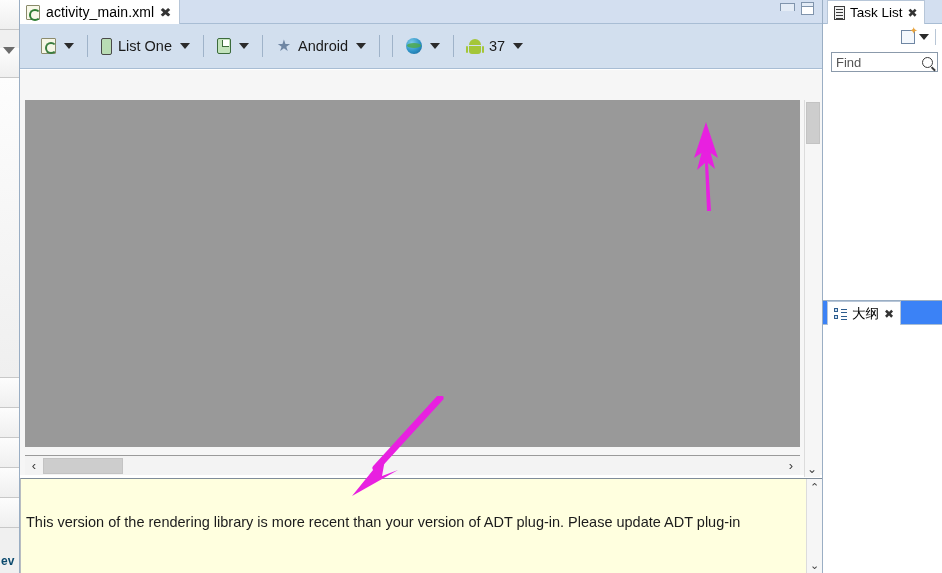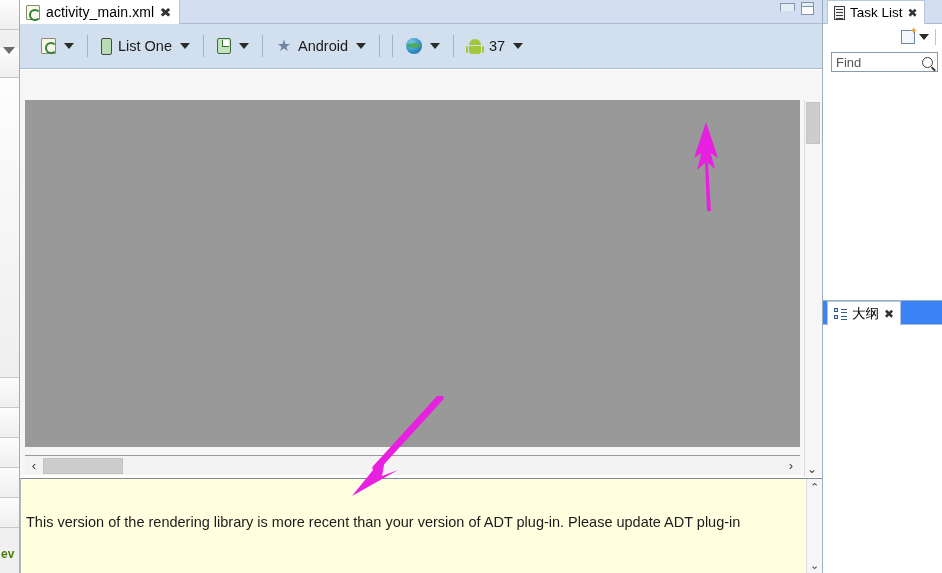--- a/index.html
+++ b/index.html
@@ -25,22 +25,22 @@
   }
   .left-strip .seg.tall { height: 300px; }
   .left-strip .caret-o {
     position: absolute; left: 3px; top: 47px;
     width: 0; height: 0;
     border-left: 6px solid transparent;
     border-right: 6px solid transparent;
     border-top: 7px solid #6c6c6c;
   }
   .left-strip .bottom-label {
-    position: absolute; left: 1px; bottom: 12px;
-    font-size: 12px; font-weight: bold; color: #4d7c0f;
+    position: absolute; left: 1px; bottom: 5px;
+    font-size: 12px; font-weight: bold; color: #0c4a6e;
   }
 
   
   .tabrow {
     position: absolute; left: 20px; top: 0; width: 802px; height: 24px;
     background: #d3dff0;
     border-bottom: 1px solid #a8bdd4;
   }
   .tab-active {
     position: absolute; left: 0; top: 0; height: 24px;

